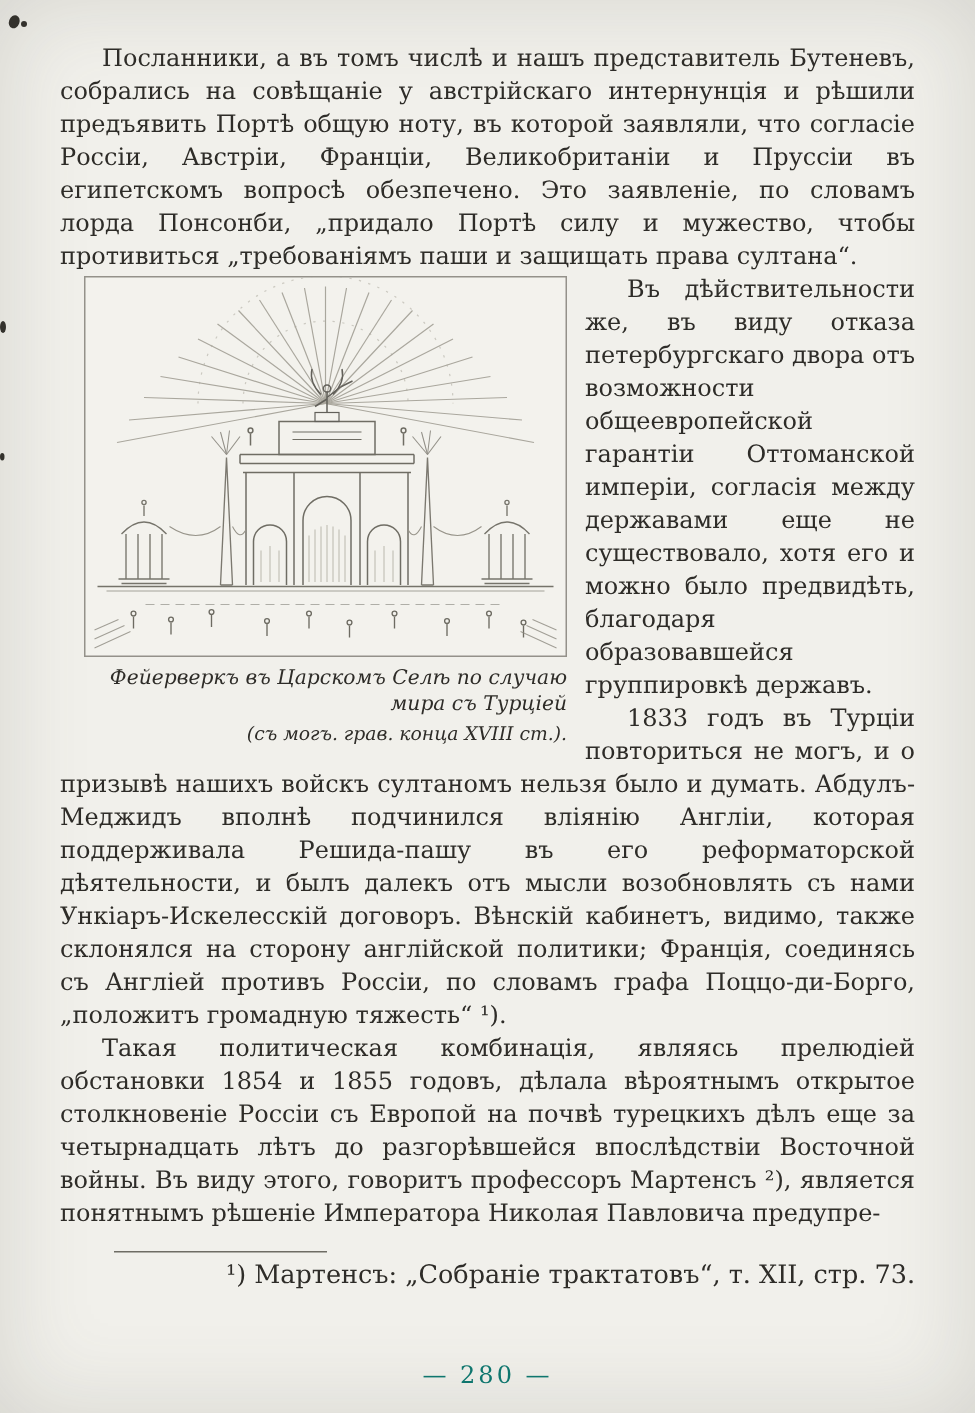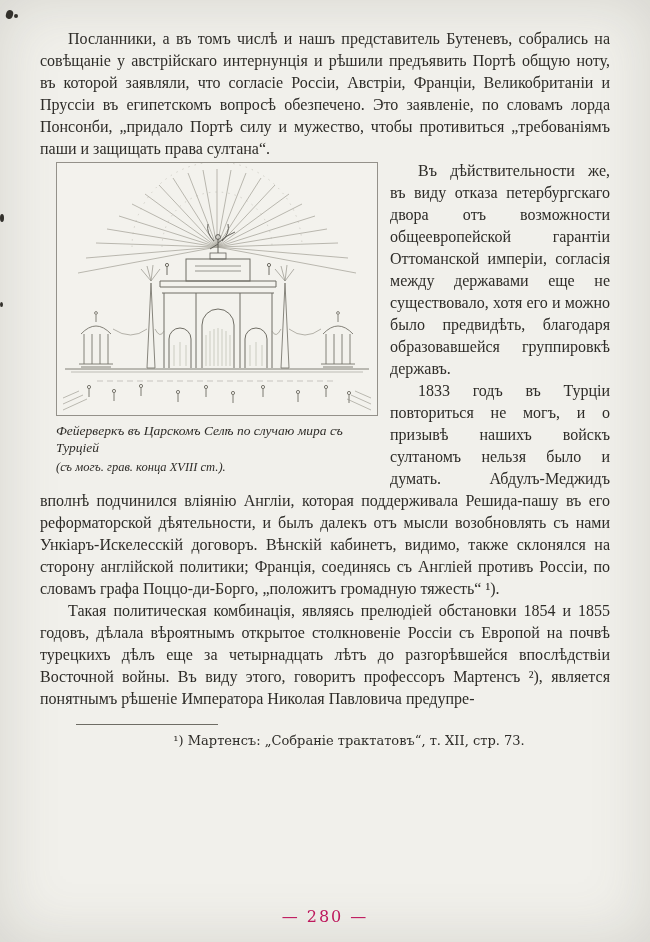--- a/index.html
+++ b/index.html
@@ -25,67 +25,65 @@
   .text-block {
     position: relative;
     padding: 28px 40px 0 40px;
     font-size: 16px;
     line-height: 22px;
     text-align: justify;
   }
   .text-block p {
     margin: 0;
     text-indent: 28px;
-    font-family: Liberation Serif, serif;
   }
 
   .engraving-figure {
     float: left;
     width: 322px;
     margin: 2px 12px 12px 16px;
     padding: 0;
   }
   .engraving-frame {
     width: 320px;
     height: 252px;
     border: 1px solid #94918a;
     background: #f3f2ed;
   }
   .engraving-frame svg { display: block; width: 100%; height: 100%; }
   .engraving-figure figcaption {
     margin-top: 6px;
-    text-align: left;
+    text-align: right;
     font-style: italic;
     text-indent: 0;
-    font-family: Liberation Serif, serif;
   }
   .caption-title { font-size: 13.5px; line-height: 17px; }
   .caption-source { font-size: 12.5px; line-height: 16px; margin-top: 3px; }
 
   .footnote-rule {
     clear: both;
     width: 142px;
     border: none;
     border-top: 1px solid #6e6c64;
     margin: 14px 0 7px 36px;
   }
   .footnotes {
-    font-size: 13px;
+    font-size: 17px;
     line-height: 17px;
     padding-left: 48px;
-    text-align: center;
+    text-align: right;
   }
   .page-number {
     position: absolute;
     left: 0; bottom: 16px;
     width: 100%;
     text-align: center;
     font-size: 16px;
     letter-spacing: 2px;
-    color: #be185d;
+    color: #0f766e;
   }
 </style>
 </head>
 <body>
 
 <div class="page">
   <div class="speck s1"></div>
   <div class="speck s2"></div>
   <div class="speck s3"></div>
   <div class="speck s4"></div>

